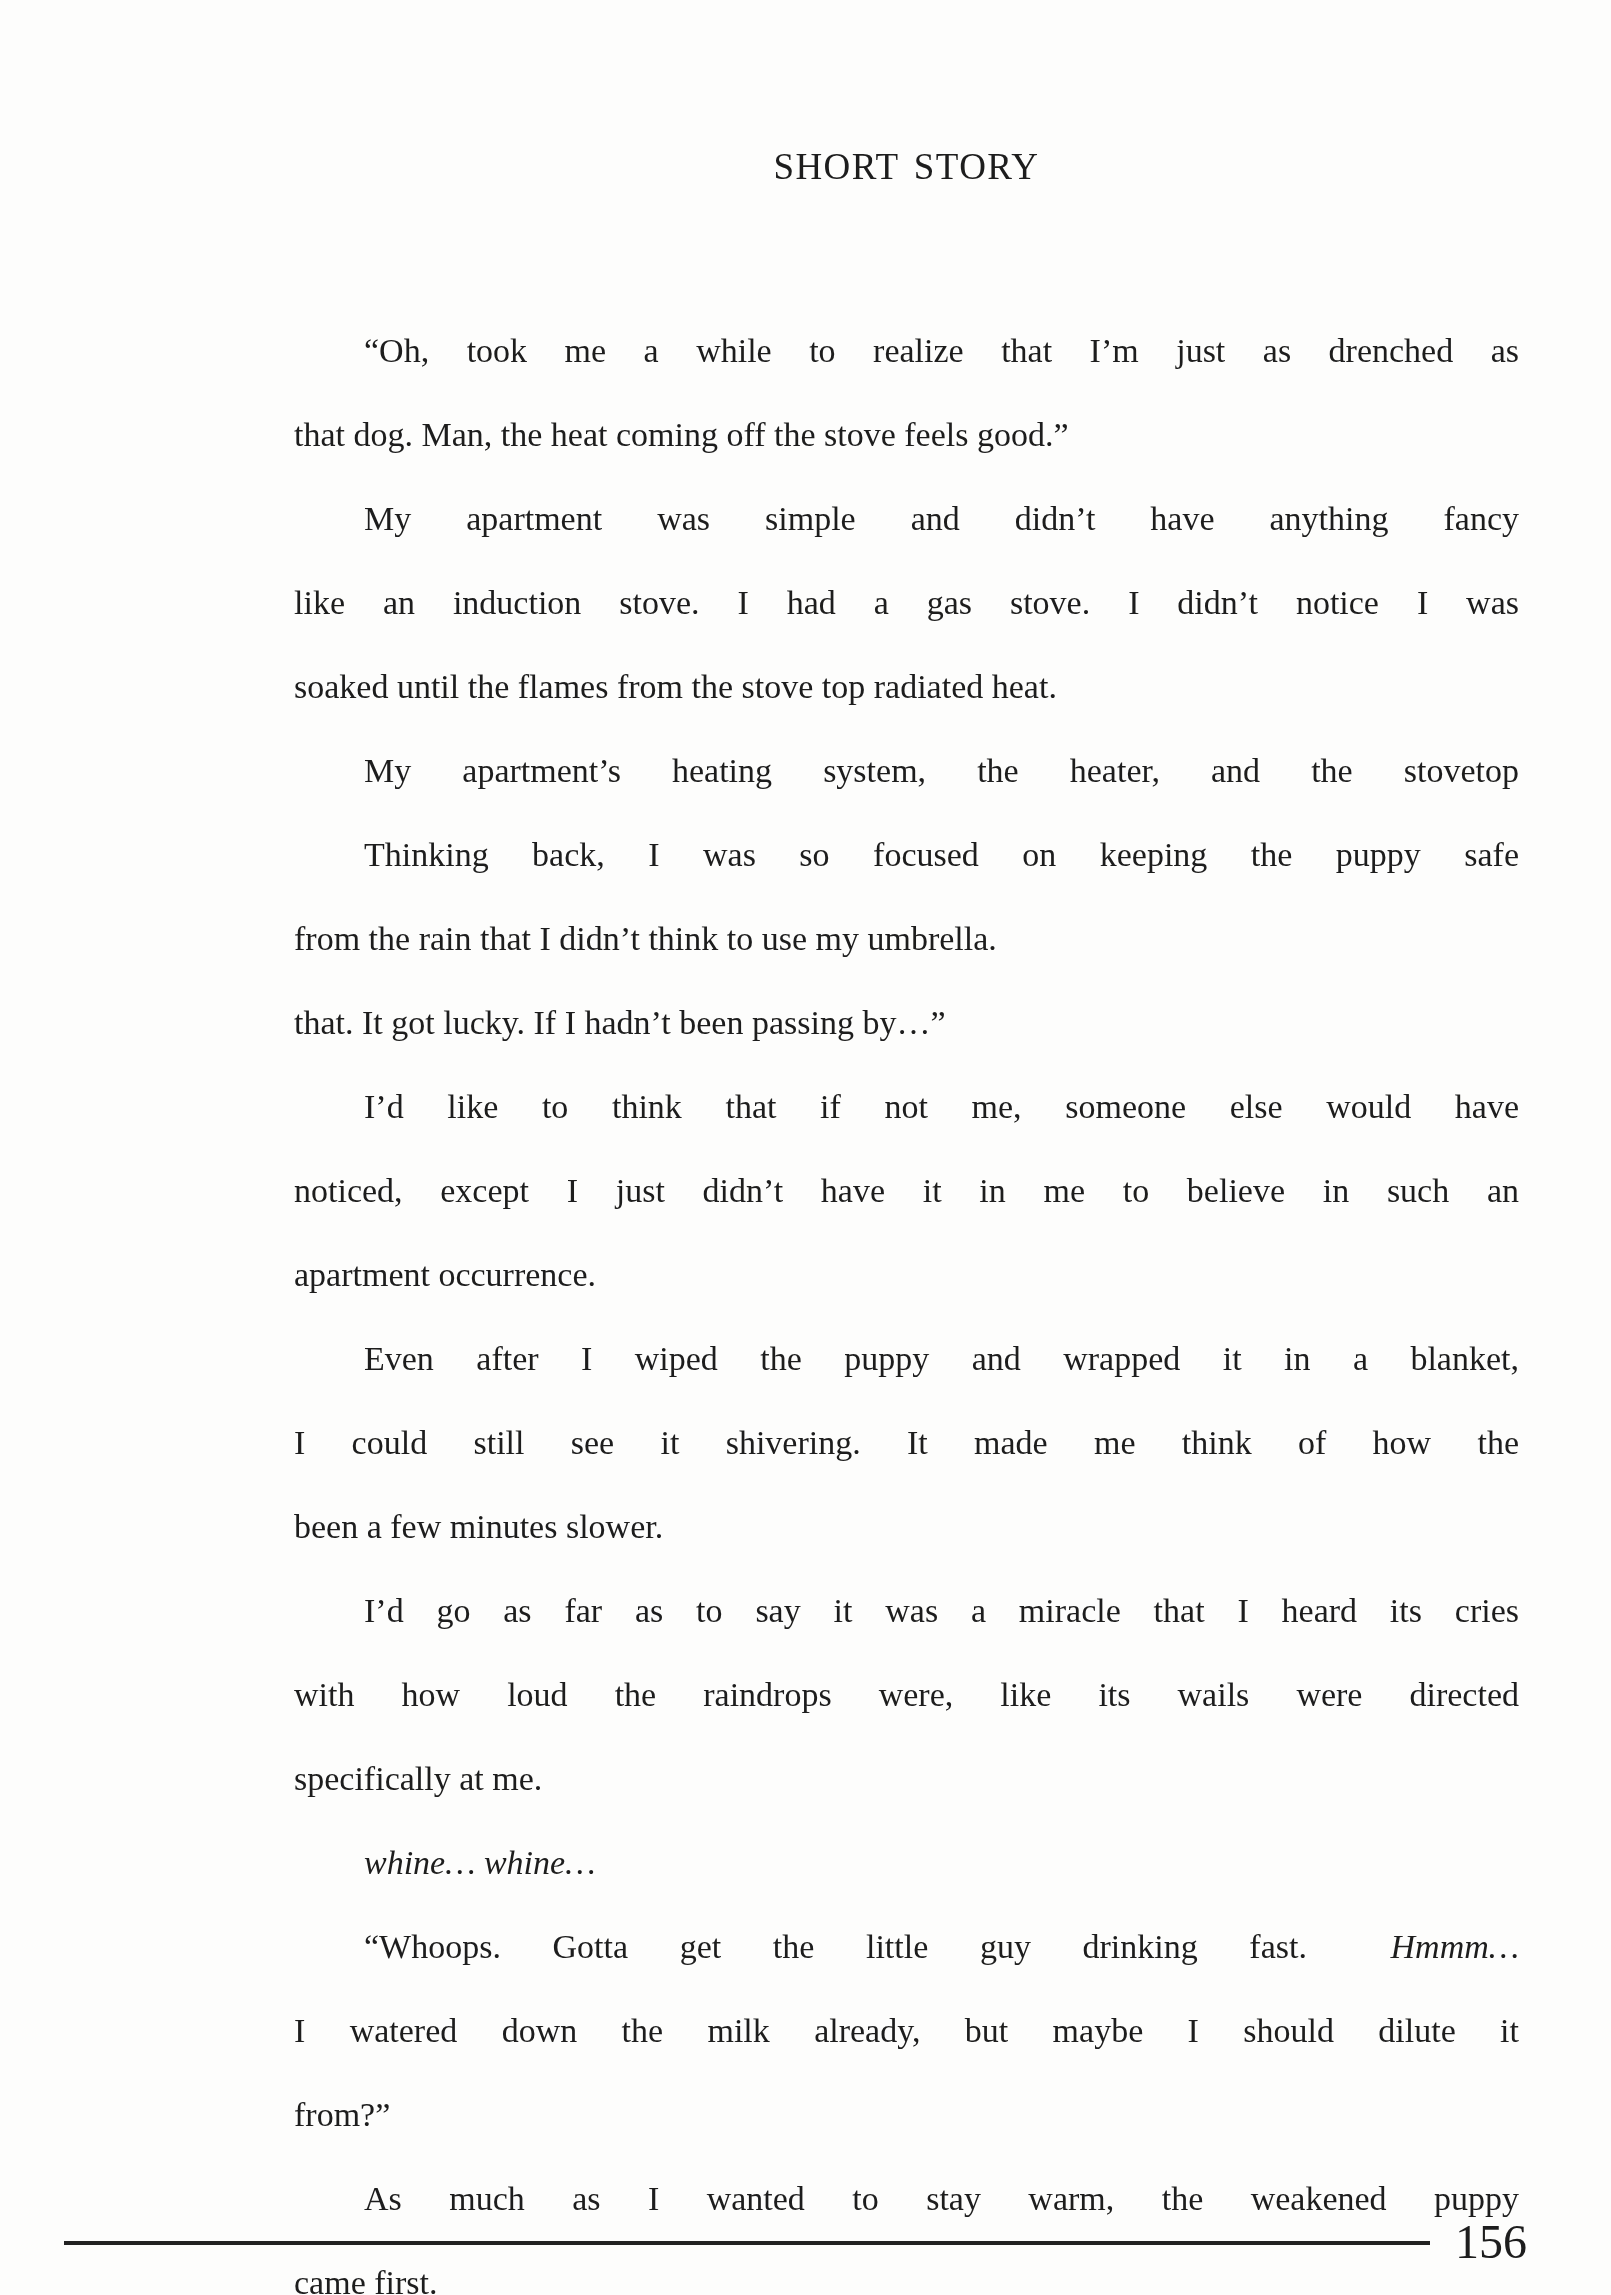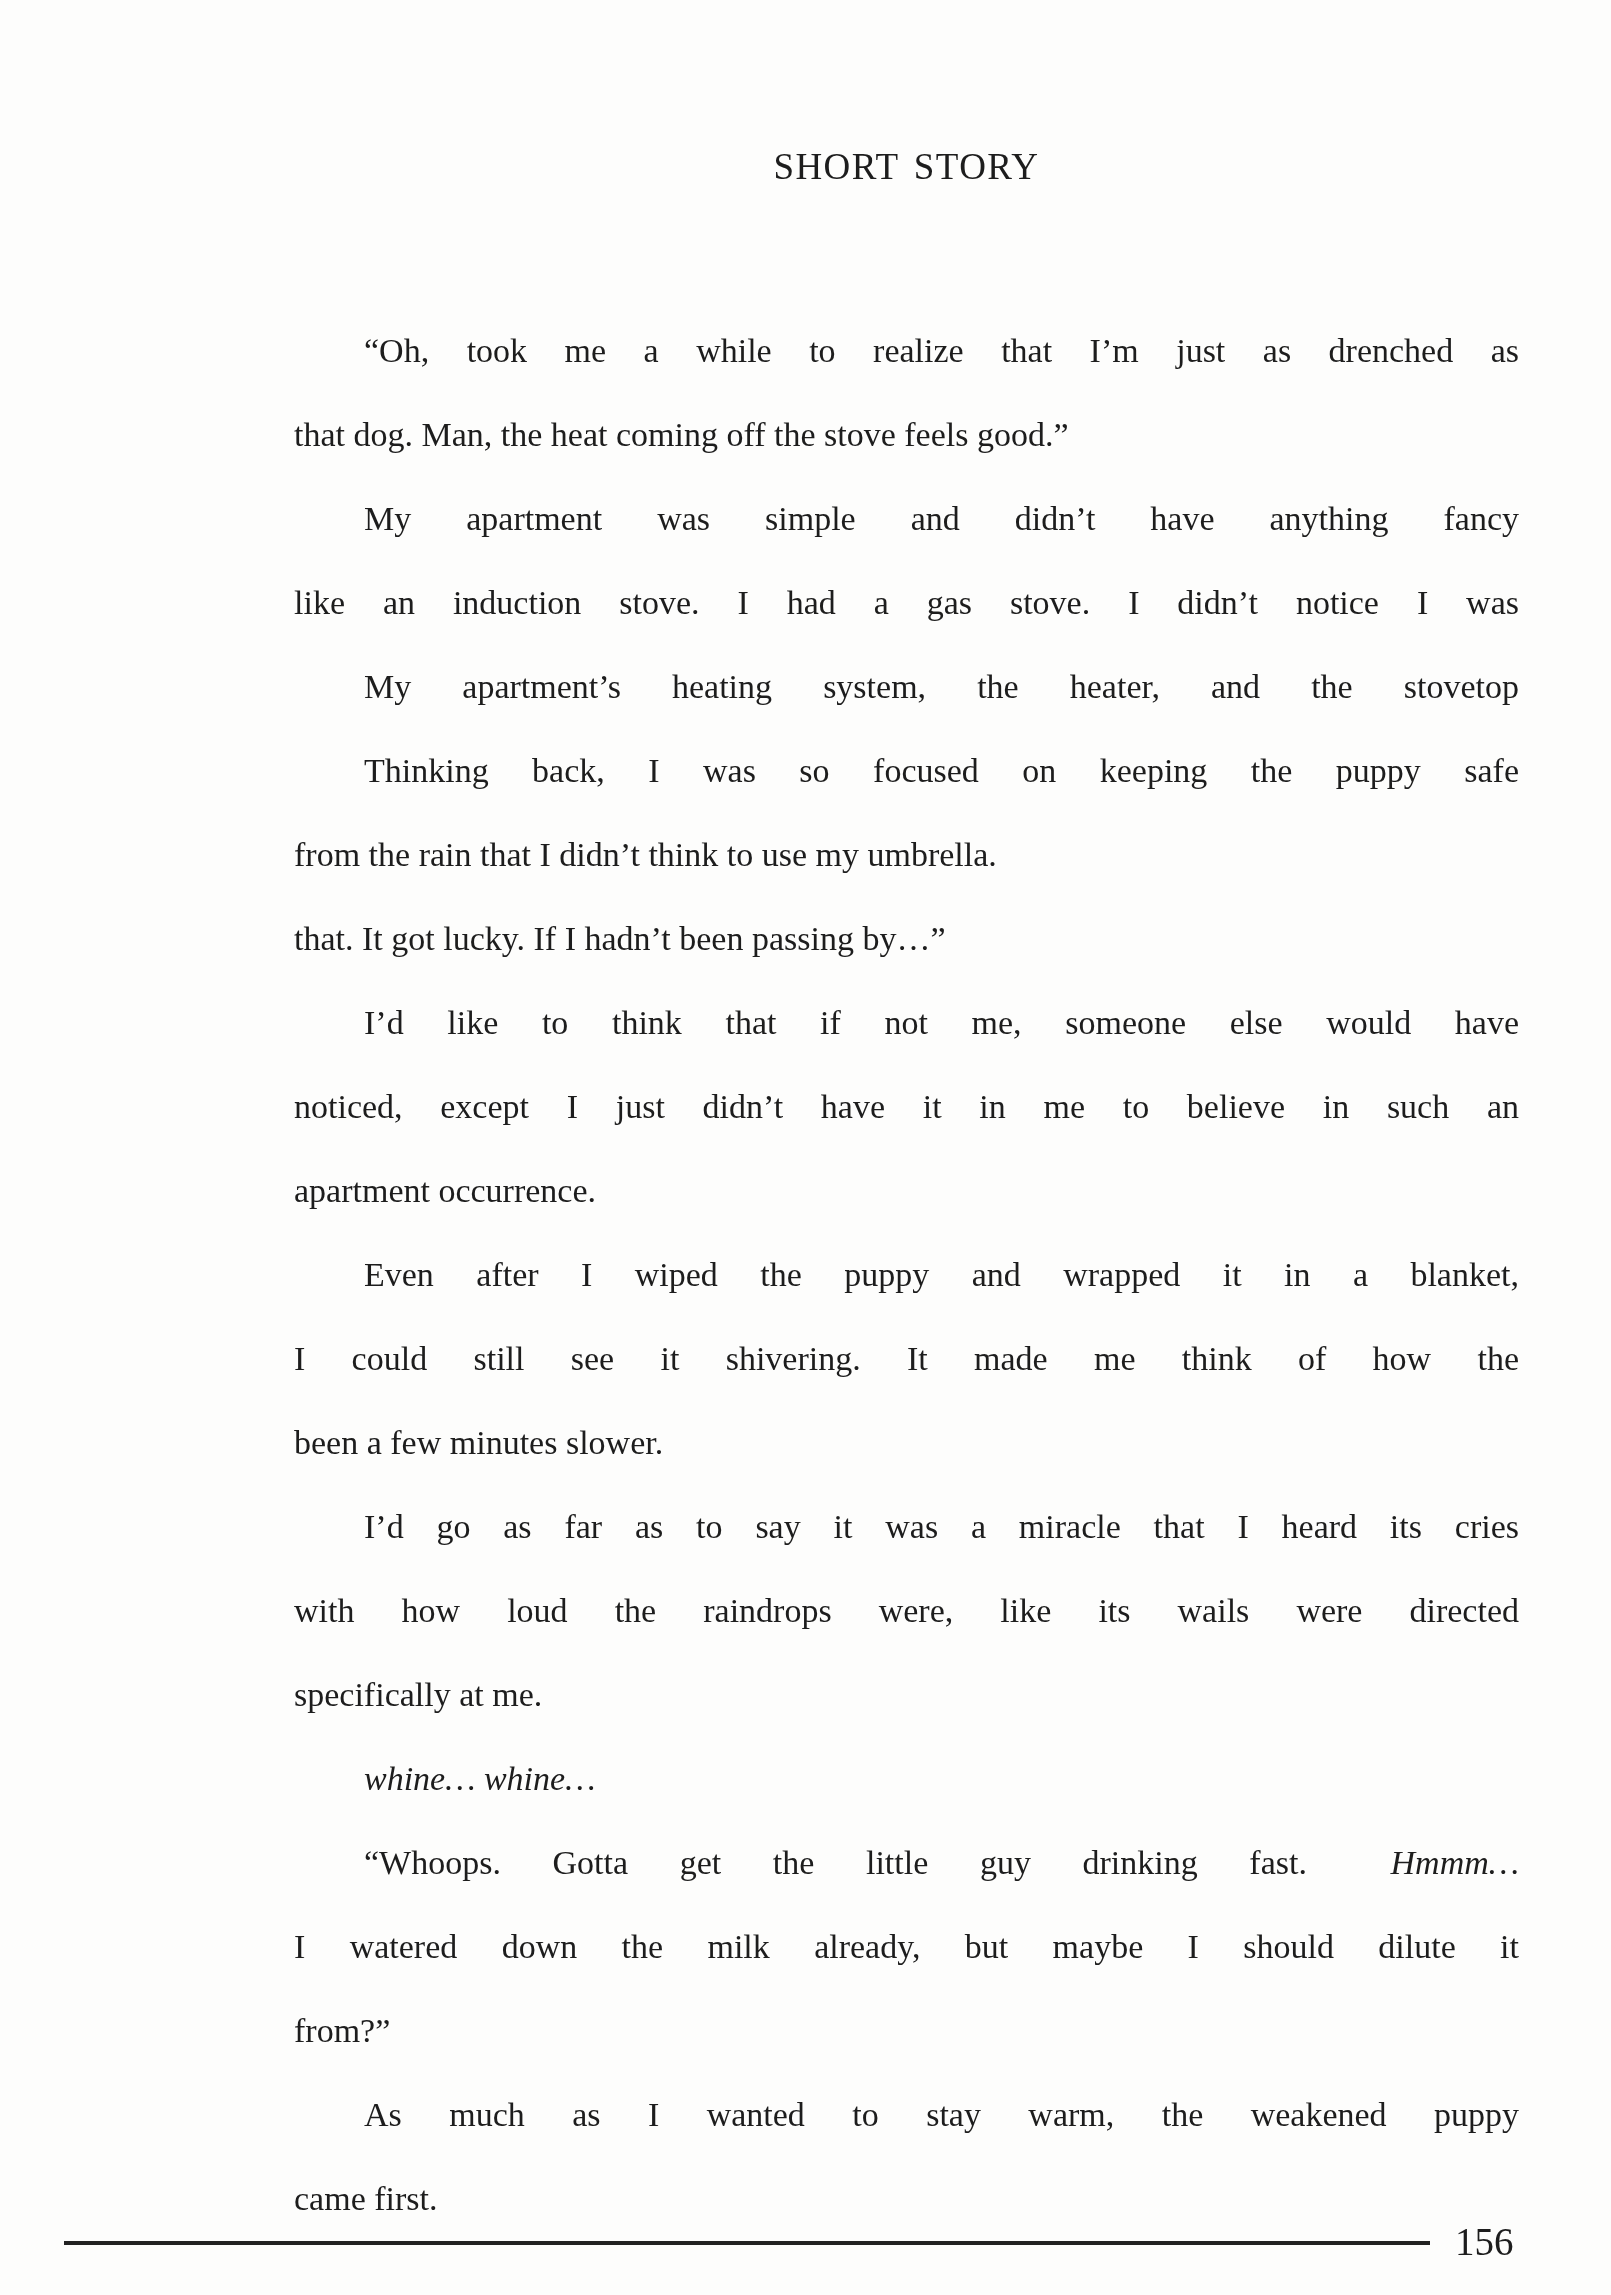--- a/index.html
+++ b/index.html
@@ -61,36 +61,37 @@
     left: 0;
     top: 2177px;
     width: 1366px;
     height: 4.3px;
     background: var(--rule);
   }
   .folio {
     position: absolute;
     left: 1391px;
     top: 2158px;
-    font-size: 39px;
+    font-size: 48px;
     line-height: 39px;
     color: var(--ink);
   }
 </style>
 </head>
 <body>
 
 <main class="page">
   <header class="running-head">SHORT STORY</header>
 
   <section class="story" id="story">
       <div class="line first just"><span>“Oh, took me a while to realize that I’m just as drenched as</span></div>
       <div class="line"><span>that dog. Man, the heat coming off the stove feels good.”</span></div>
       <div class="line first just"><span>My apartment was simple and didn’t have anything fancy</span></div>
       <div class="line just"><span>like an induction stove. I had a gas stove. I didn’t notice I was</span></div>
+      <div class="line"><span>soaked until the flames from the stove top radiated heat.</span></div>
       <div class="line first just"><span>My apartment’s heating system, the heater, and the stovetop</span></div>
       <div class="line first just"><span>Thinking back, I was so focused on keeping the puppy safe</span></div>
       <div class="line"><span>from the rain that I didn’t think to use my umbrella.</span></div>
       <div class="line"><span>that. It got lucky. If I hadn’t been passing by…”</span></div>
       <div class="line first just"><span>I’d like to think that if not me, someone else would have</span></div>
       <div class="line just"><span>noticed, except I just didn’t have it in me to believe in such an</span></div>
       <div class="line"><span>apartment occurrence.</span></div>
       <div class="line first just"><span>Even after I wiped the puppy and wrapped it in a blanket,</span></div>
       <div class="line just"><span>I could still see it shivering. It made me think of how the</span></div>
       <div class="line"><span>been a few minutes slower.</span></div>

